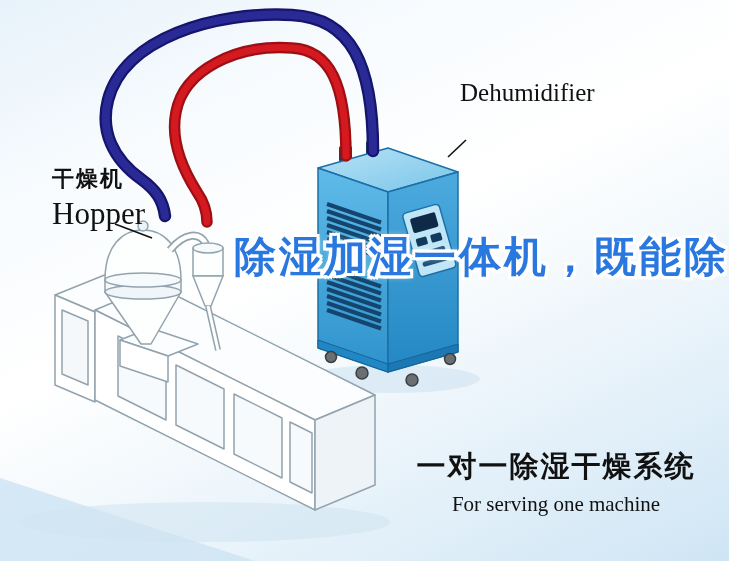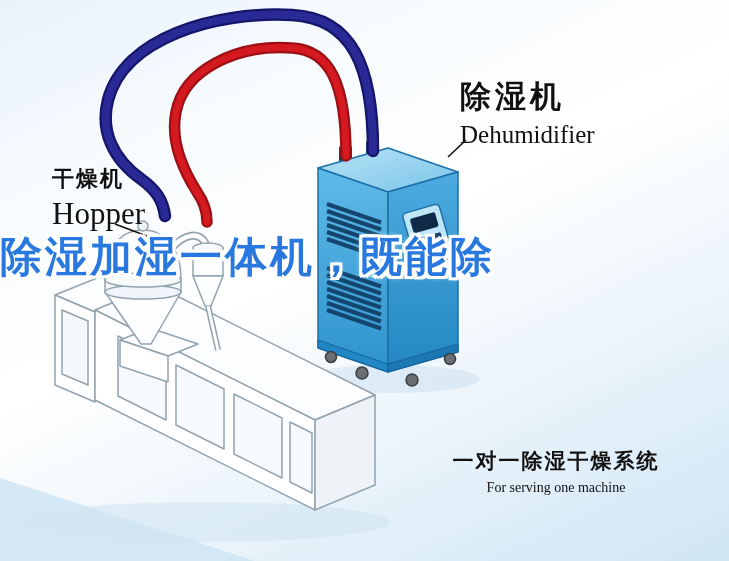--- a/index.html
+++ b/index.html
@@ -13,32 +13,32 @@
   #scene-svg{position:absolute;left:0;top:0;}
   .label-block{position:absolute;}
   .zh{font-weight:bold;color:#111;}
   .en{font-family:"Liberation Serif","DejaVu Serif",serif;color:#111;}
   #hopper-label .zh{font-size:22px;letter-spacing:2px;}
   #hopper-label .en{font-size:31px;margin-top:2px;}
   #dehumidifier-label .zh{font-size:31px;letter-spacing:4px;}
   #dehumidifier-label .en{font-size:25px;margin-top:3px;}
   #headline{
     position:absolute;left:0;right:0;top:232px;
-    text-align:left;
+    text-align:right;
     font-size:42px;line-height:50px;font-weight:800;letter-spacing:3px;
     color:#2878df;
     text-shadow:
       -3px -3px 0 #fff, 0 -3px 0 #fff, 3px -3px 0 #fff,
       -3px 0 0 #fff, 3px 0 0 #fff,
       -3px 3px 0 #fff, 0 3px 0 #fff, 3px 3px 0 #fff,
       0 0 7px #ffffff;
   }
   #system-label{left:408px;top:447px;width:296px;text-align:center;}
-  #system-label .zh{font-size:21px;letter-spacing:2px;}
-  #system-label .en{font-size:14px;margin-top:5px;}
+  #system-label .zh{font-size:29px;letter-spacing:2px;}
+  #system-label .en{font-size:21px;margin-top:5px;}
 </style>
 </head>
 <body>
 
 <div id="stage">
 
   <svg id="scene-svg" width="729" height="561" viewBox="0 0 729 561">
     <defs>
       <linearGradient id="gLeftFace" x1="0" y1="0" x2="0" y2="1">
         <stop offset="0" stop-color="#5fbae8"></stop>
@@ -159,21 +159,20 @@
       <line x1="466" y1="140" x2="448" y2="157"></line>
     </g>
   </svg>
 
   <div id="hopper-label" class="label-block" style="left:52px;top:164px;">
     <div class="zh">干燥机</div>
     <div class="en">Hopper</div>
   </div>
 
   <div id="dehumidifier-label" class="label-block" style="left:460px;top:76px;">
-    <div class="zh">除湿机</div>
     <div class="en">Dehumidifier</div>
   </div>
 
   <div id="headline">
     <div>除湿加湿一体机，既能除</div>
   </div>
 
   <div id="system-label" class="label-block">
     <div class="zh">一对一除湿干燥系统</div>
     <div class="en">For serving one machine</div>

